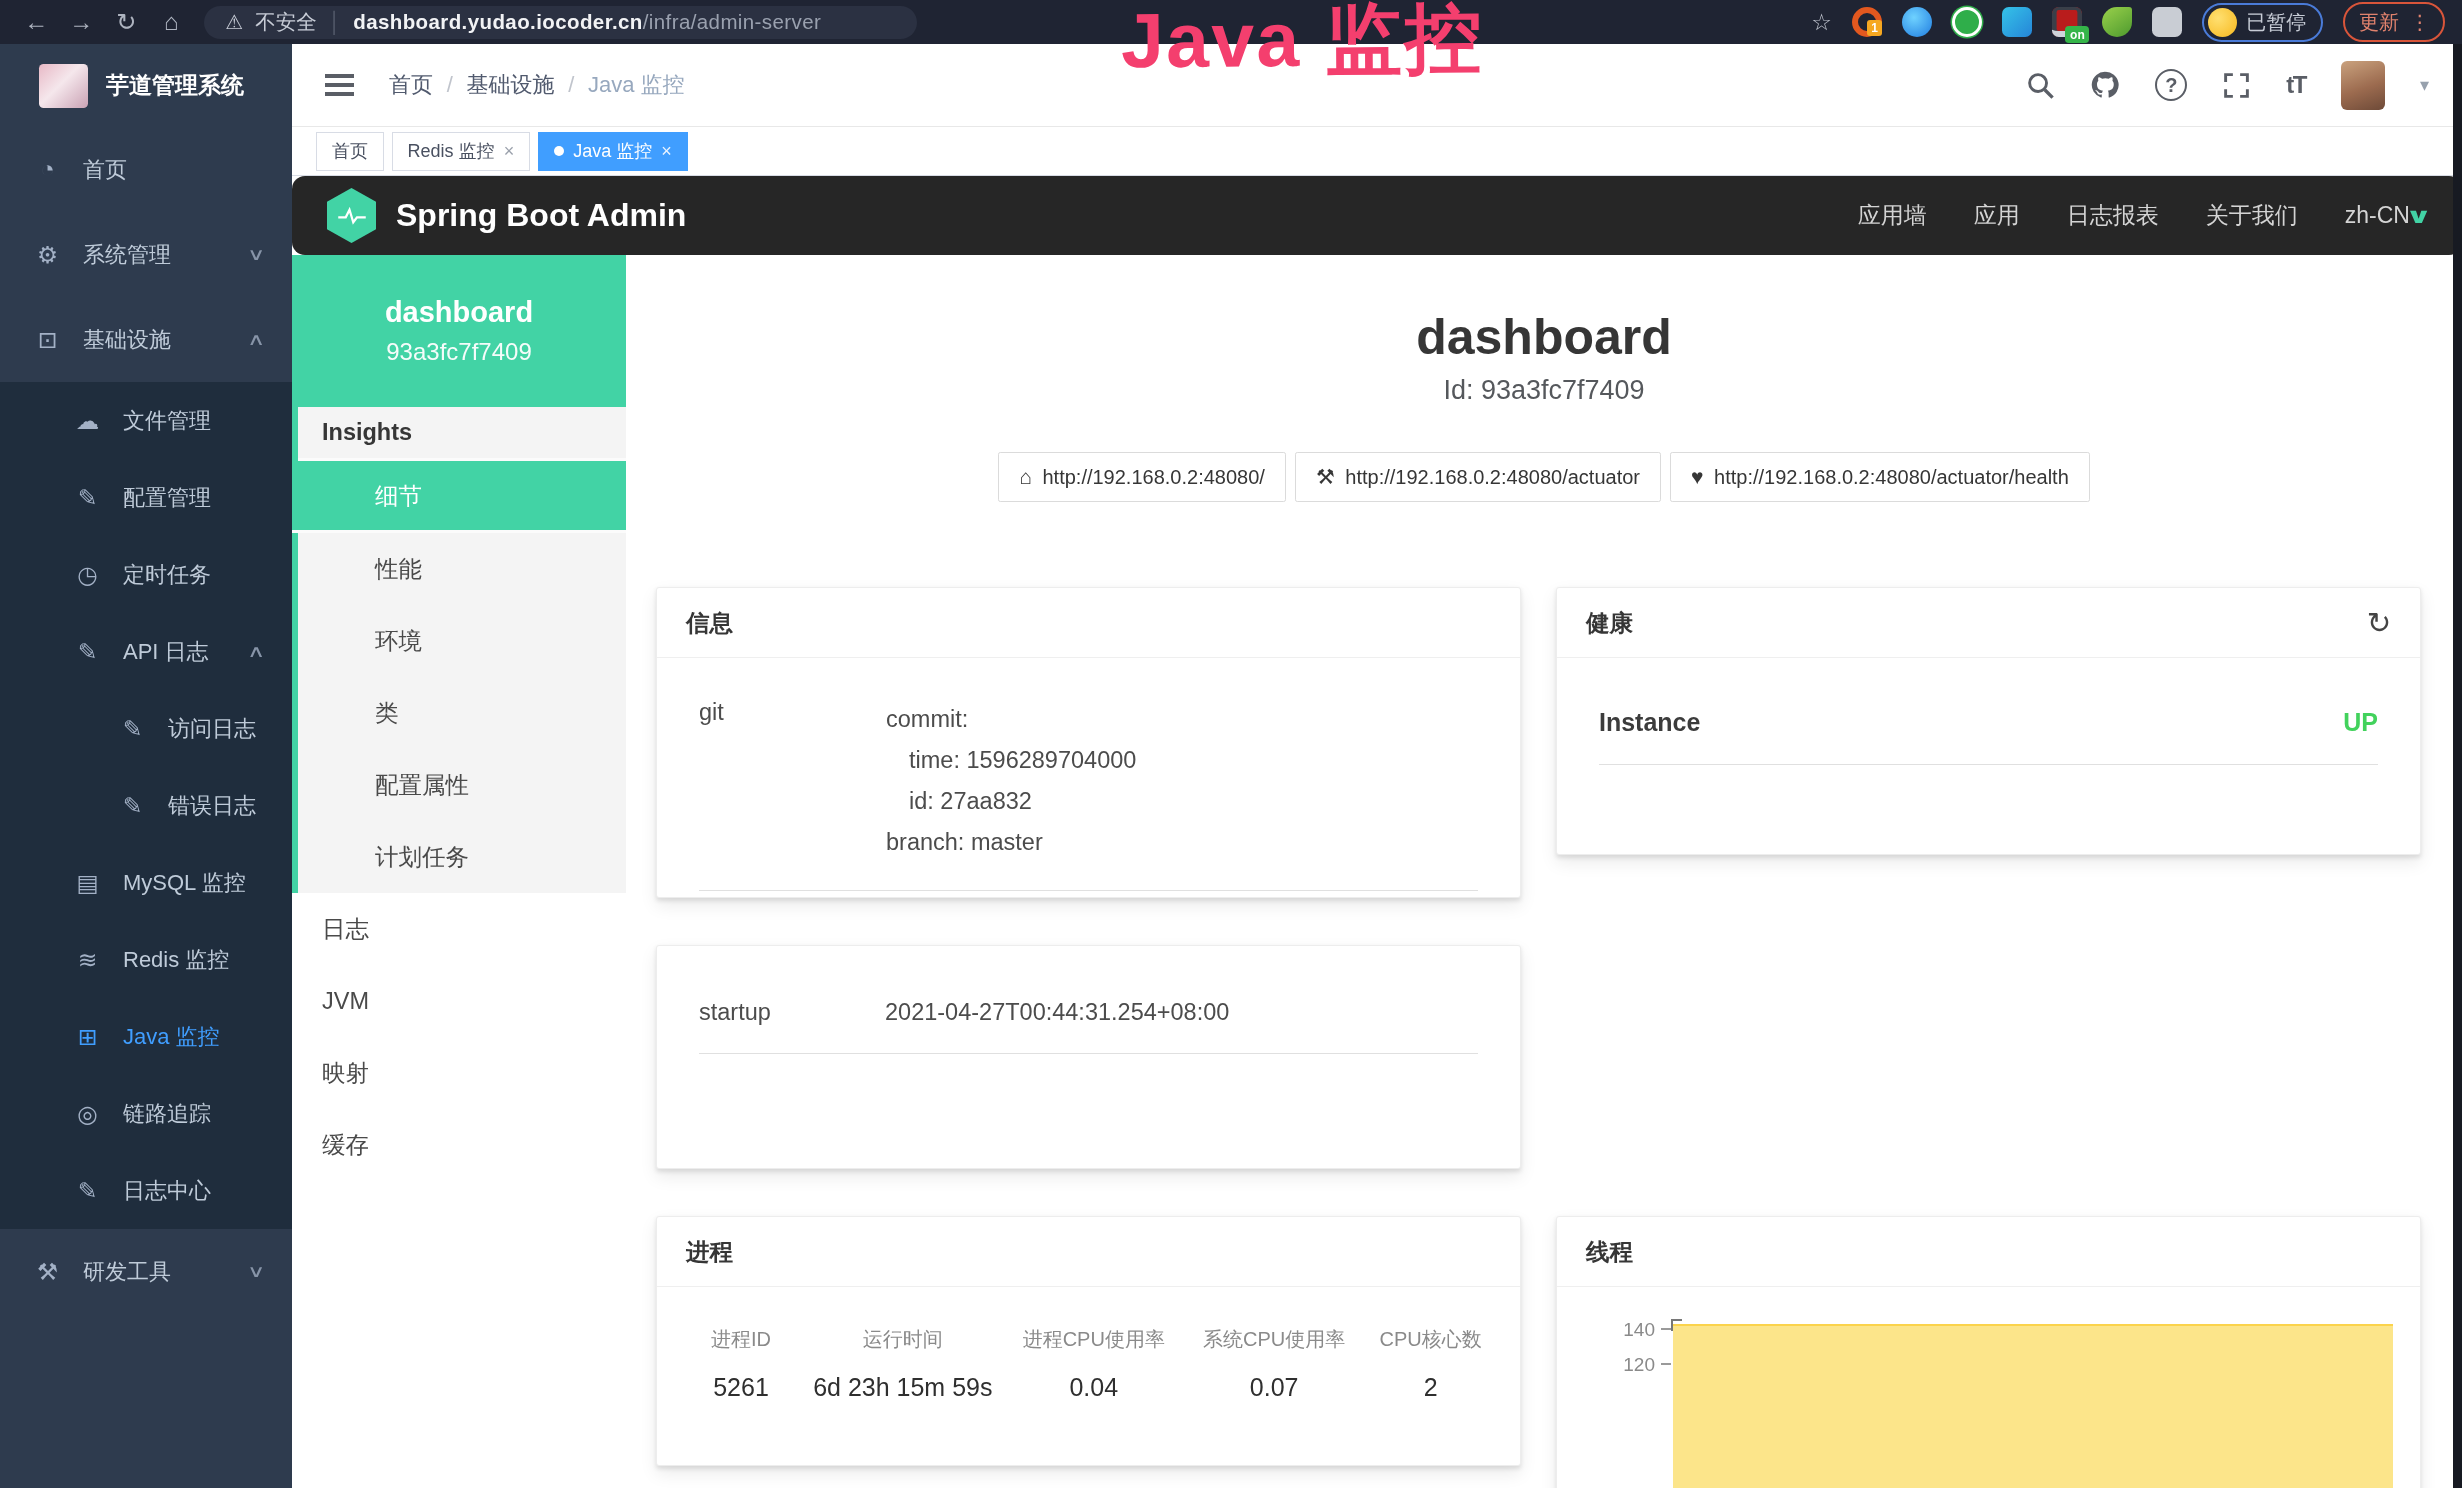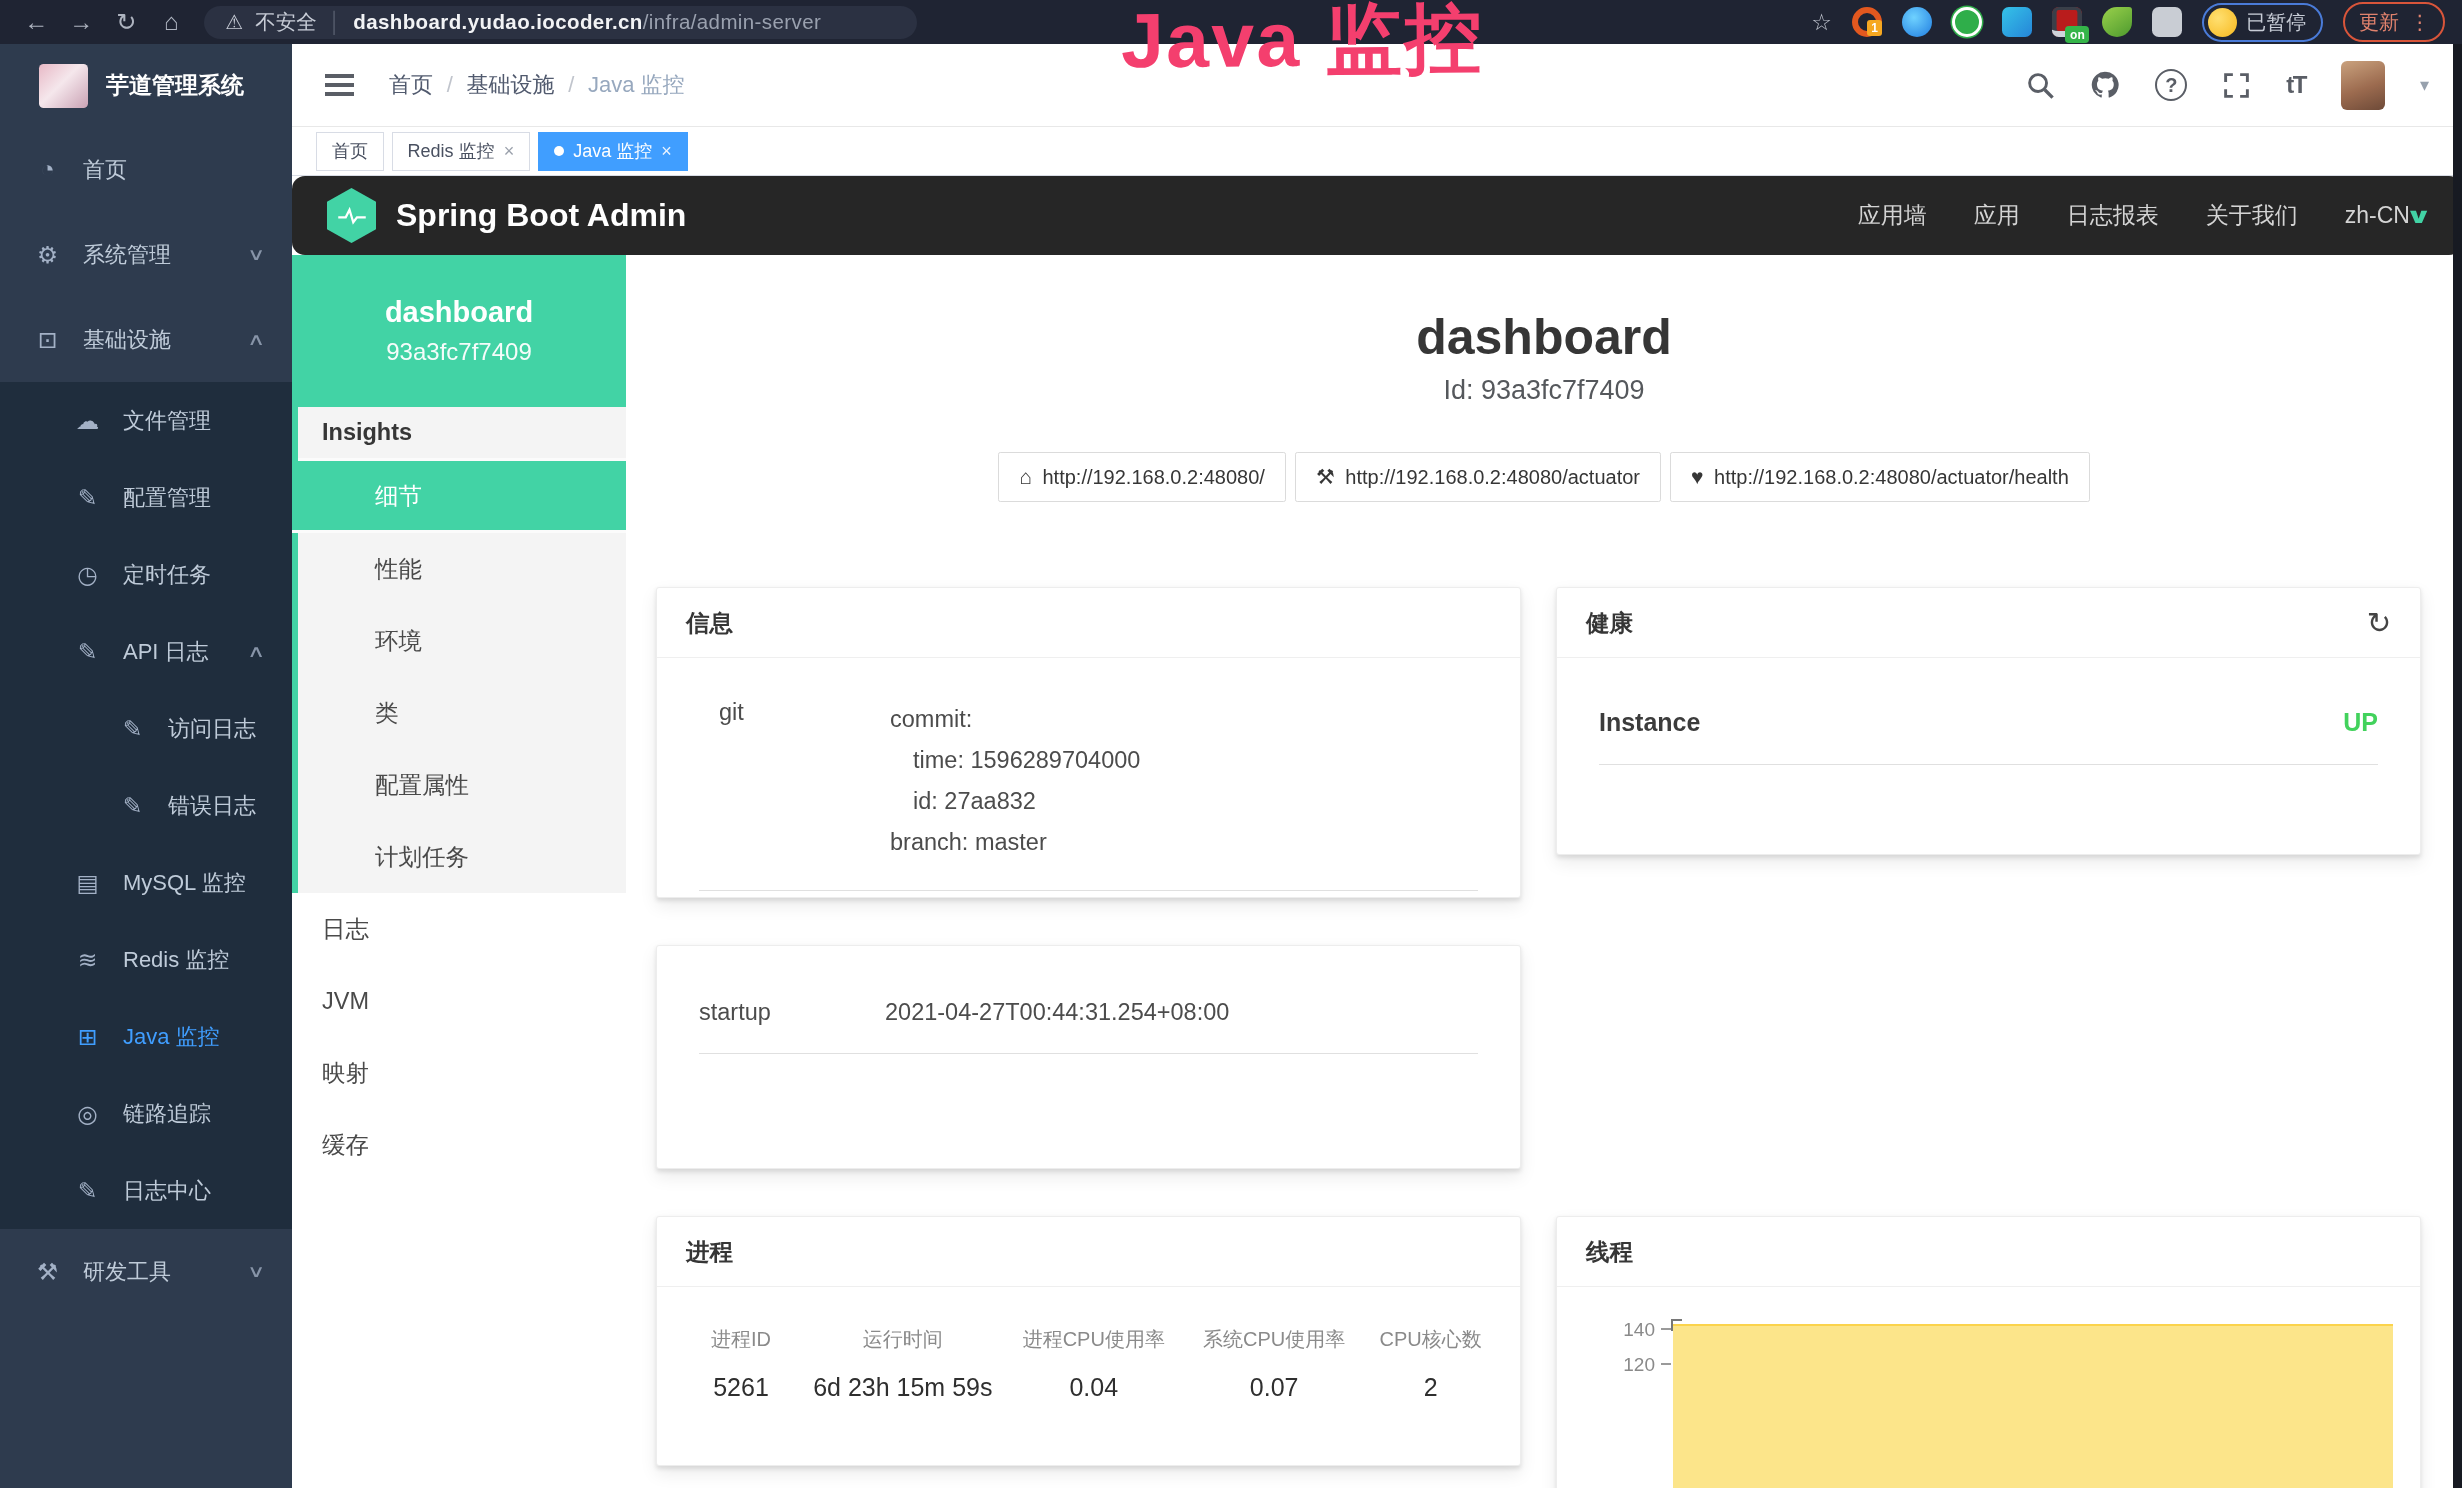--- a/index.html
+++ b/index.html
@@ -86,21 +86,21 @@
   .link-btn { display:flex; align-items:center; gap:10.6px; border:0.8px solid #dbdbdb; border-radius:2.3px; padding:12px 20px; font-size:20px; color:#363636; background:#fff; white-space:nowrap; }
   .link-ic { font-size:21px; color:#363636; }
   
   .cards { display:grid; grid-template-columns:865px 865px; grid-template-rows:311px 224px auto; column-gap:35px; row-gap:47px; padding-left:30px; margin-top:85px; }
   .card { background:#fff; border-radius:3px; border:0.8px solid #ededed; box-shadow:0 2.3px 4.6px rgba(10,10,10,.1), 0 7.6px 16.7px rgba(10,10,10,.08); overflow:hidden; }
   .card-h { height:70px; display:flex; align-items:center; justify-content:space-between; padding:0 29px; font-size:23.5px; font-weight:bold; color:#363636; border-bottom:1.5px solid #efefef; }
   .hist { font-size:29px; color:#444; font-weight:normal; transform:scaleX(-1); }
   .card-health { height:268px; align-self:start; }
   .card-process { height:250px; align-self:start; }
   .card-threads { height:485px; }
-  .info-row { display:flex; padding:41px 62px 0; }
+  .info-row { display:flex; padding:41px 42px 0;gap:16px; }
   .info-label { width:171px; font-size:23.5px; color:#4c4c4c; }
   .info-value { font-size:23.5px; color:#4c4c4c; line-height:1.74; }
   .ind { padding-left:23px; }
   .underline { border-bottom:1.5px solid #e0e0e0; margin:27px 42px 0; }
   .health-row { display:flex; justify-content:space-between; padding:50px 42px 0; }
   .h-label { font-size:25px; font-weight:bold; color:#3c3c3c; }
   .h-status { font-size:25px; font-weight:bold; color:#42d25c; }
   .meta-row { display:flex; padding:53px 42px 0; }
   .meta-label { width:186px; font-size:23.5px; color:#4c4c4c; }
   .meta-value { font-size:23.5px; color:#4c4c4c; }

